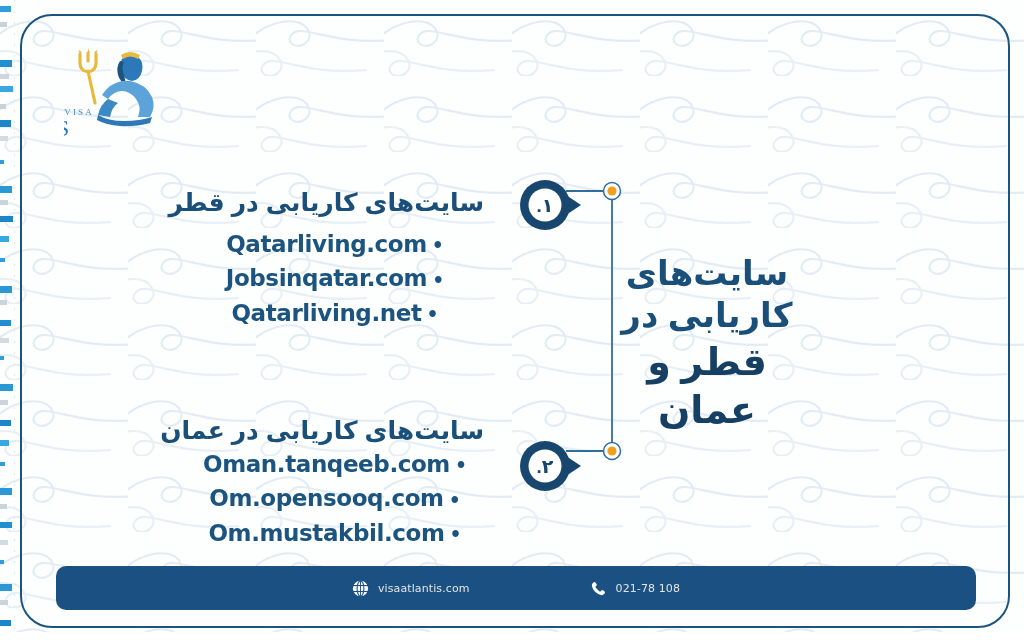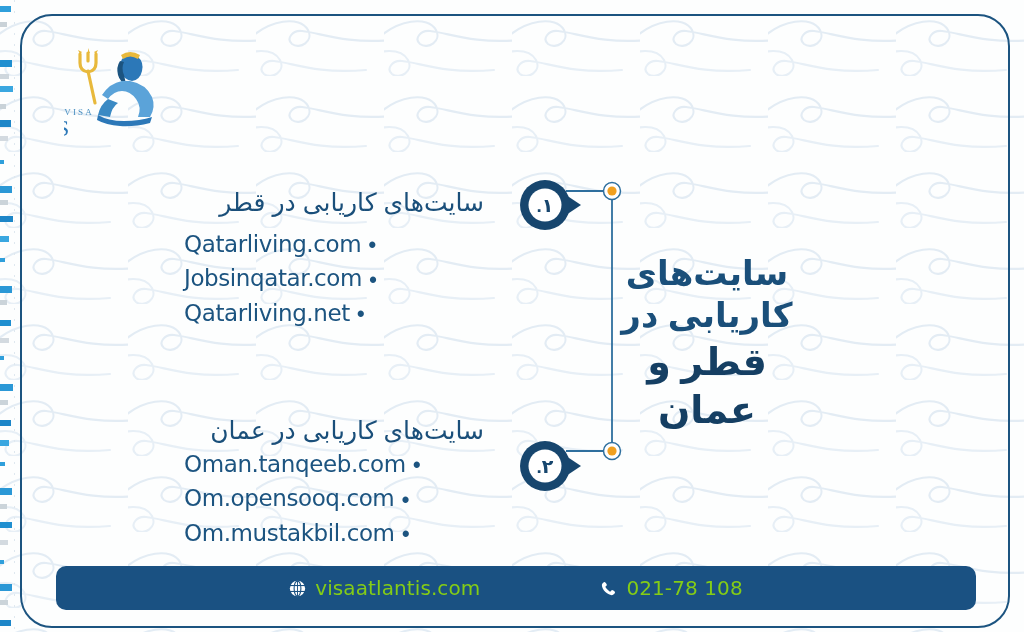--- a/index.html
+++ b/index.html
@@ -130,36 +130,36 @@
   .group {
     position: absolute;
     text-align: right;
     direction: rtl;
   }
   .group-qatar { right: 524px; top: 168px; width: 300px; }
   .group-oman  { right: 524px; top: 396px; width: 300px; }
 
   .group-heading {
     font-size: 25px;
-    font-weight: normal;
+    font-weight: bold;
     color: #1a4f7a;
     line-height: 36px;
     letter-spacing: -0.3px;
     white-space: nowrap;
   }
 
   .site-list {
     list-style: none;
     margin-top: 8px;
   }
   .site-list li {
     direction: rtl;
-    text-align: left;
+    text-align: center;
     font-size: 23px;
-    font-weight: normal;
+    font-weight: bold;
     color: #1c5480;
     line-height: 33px;
     white-space: nowrap;
   }
   .site-list .dot {
     display: inline-block;
     color: #1c5480;
     font-size: 23px;
     margin-left: 7px;
     vertical-align: middle;
@@ -185,22 +185,22 @@
     display: flex;
     align-items: center;
     justify-content: center;
     gap: 120px;
     direction: ltr;
   }
   .footer-item {
     display: flex;
     align-items: center;
     gap: 9px;
-    color: #84cc16;
-    font-size: 20px;
+    color: #e5e5e5;
+    font-size: 11px;
     font-family: "DejaVu Sans", "Liberation Sans", sans-serif;
     letter-spacing: 0.1px;
   }
   .footer-item svg { display: block; }
 </style>
 </head>
 <body>
 
 <div id="page">
 

